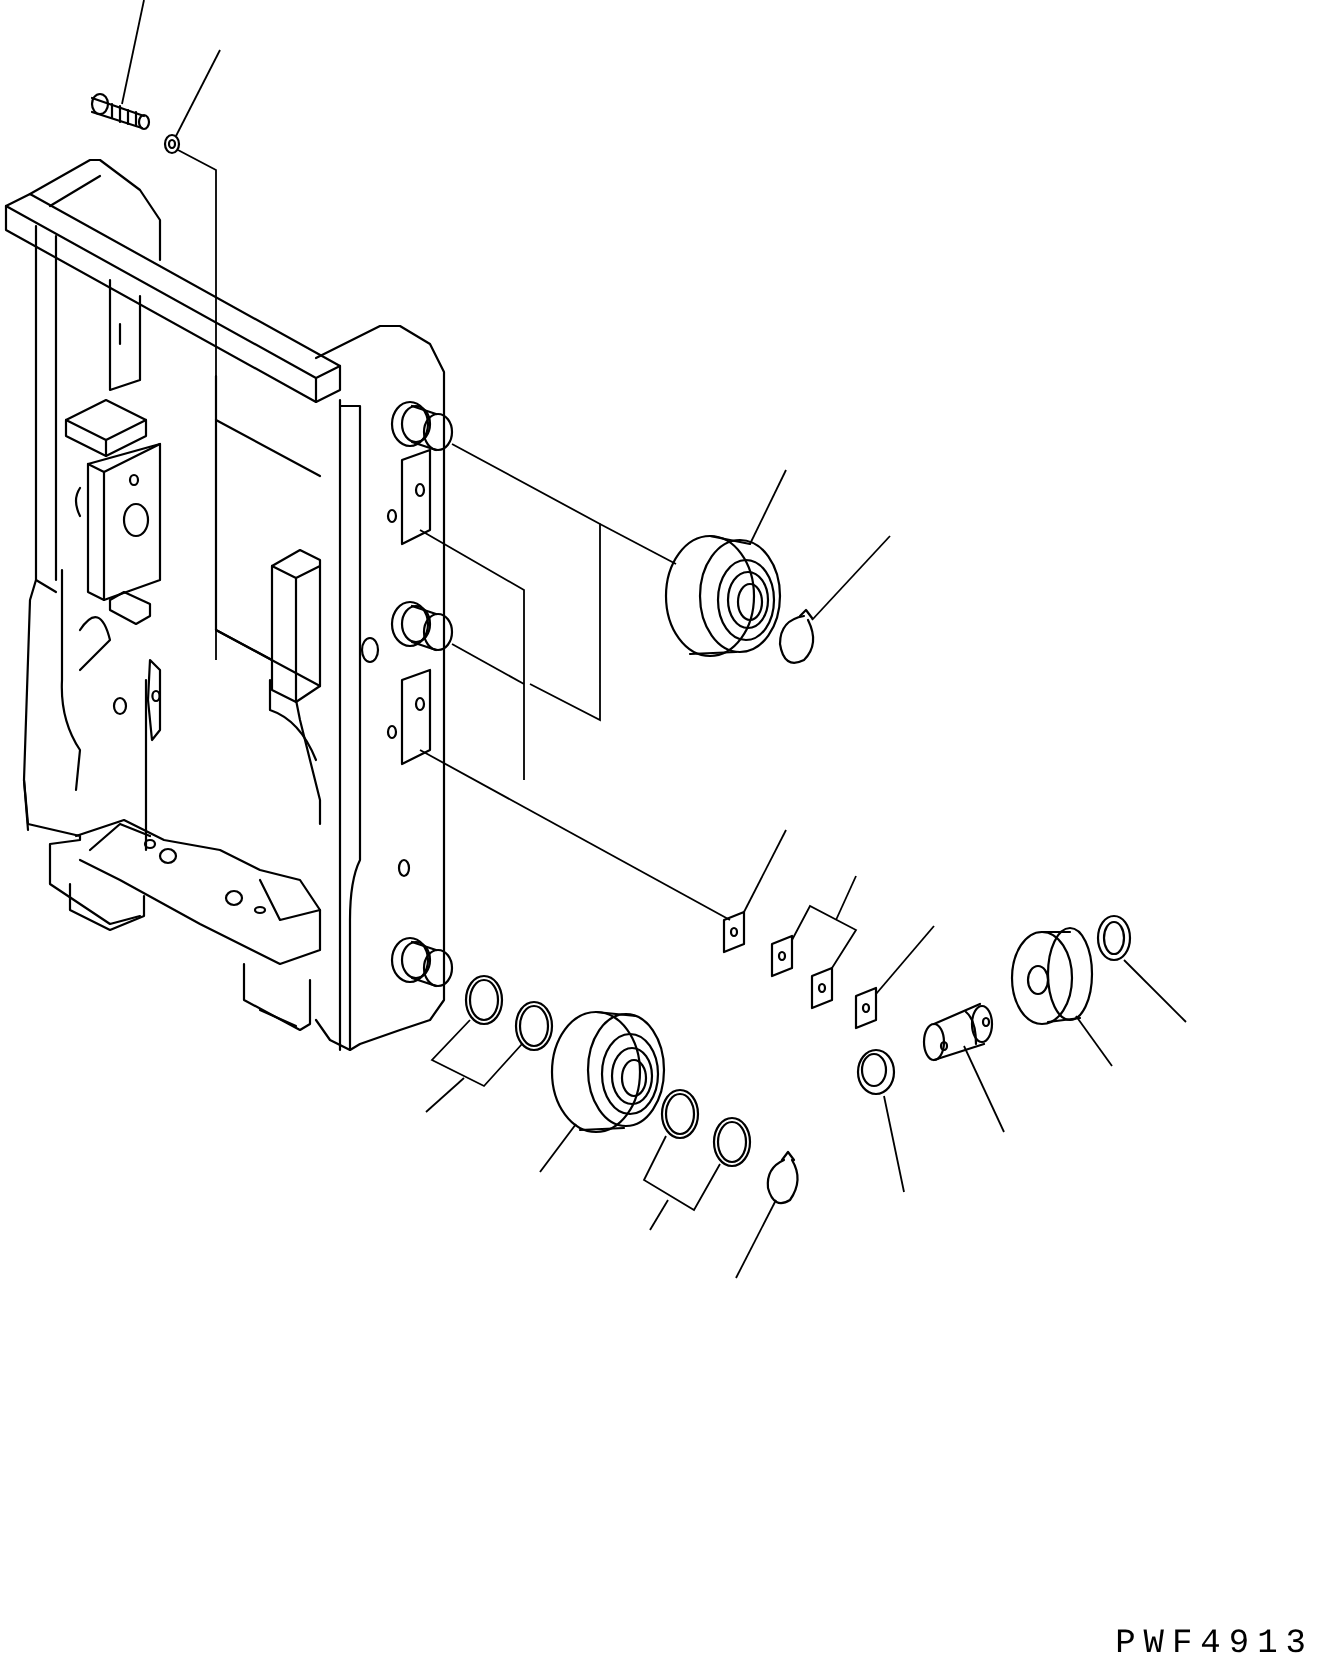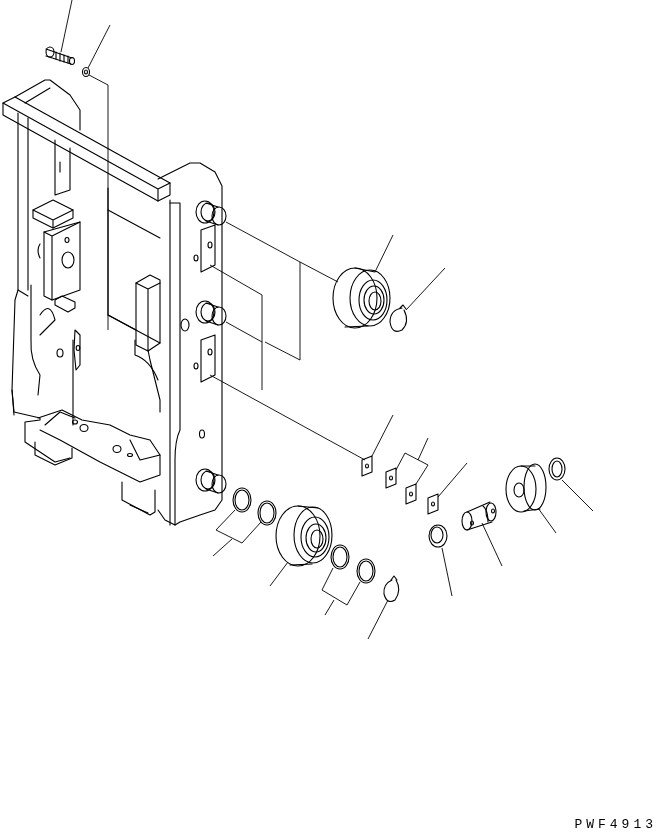--- a/index.html
+++ b/index.html
@@ -1,20 +1,20 @@
 <!DOCTYPE html>
 <html><head>
 <meta charset="utf-8">
 <style>
   html, body { margin:0; padding:0; background:#ffffff; }
   body { width:665px; height:834px; position:relative; overflow:hidden; font-family:"Liberation Sans", sans-serif; }
   svg { position:absolute; left:0; top:0; }
   .ln { fill:none; stroke:#000; stroke-width:1.1; stroke-linejoin:round; stroke-linecap:round; }
   .lead { fill:none; stroke:#000; stroke-width:0.9; }
-  .code { position:absolute; right:8px; bottom:2px; font-family:"Liberation Mono", monospace; font-size:13px; letter-spacing:4px; color:#000; }
+  .code { position:absolute; right:8px; bottom:2px; font-family:"Liberation Mono", monospace; font-size:17px; letter-spacing:4px; color:#000; }
 </style>
 </head>
 <body>
 
 <svg width="665" height="834" viewBox="0 0 665 834">
 
   <g>
     <ellipse class="ln" cx="50" cy="52" rx="4" ry="5"></ellipse>
     <path class="ln" d="M46 49 L72 58 M46 56 L71 64"></path>
     <ellipse class="ln" cx="72" cy="61" rx="2.5" ry="3.5"></ellipse>

